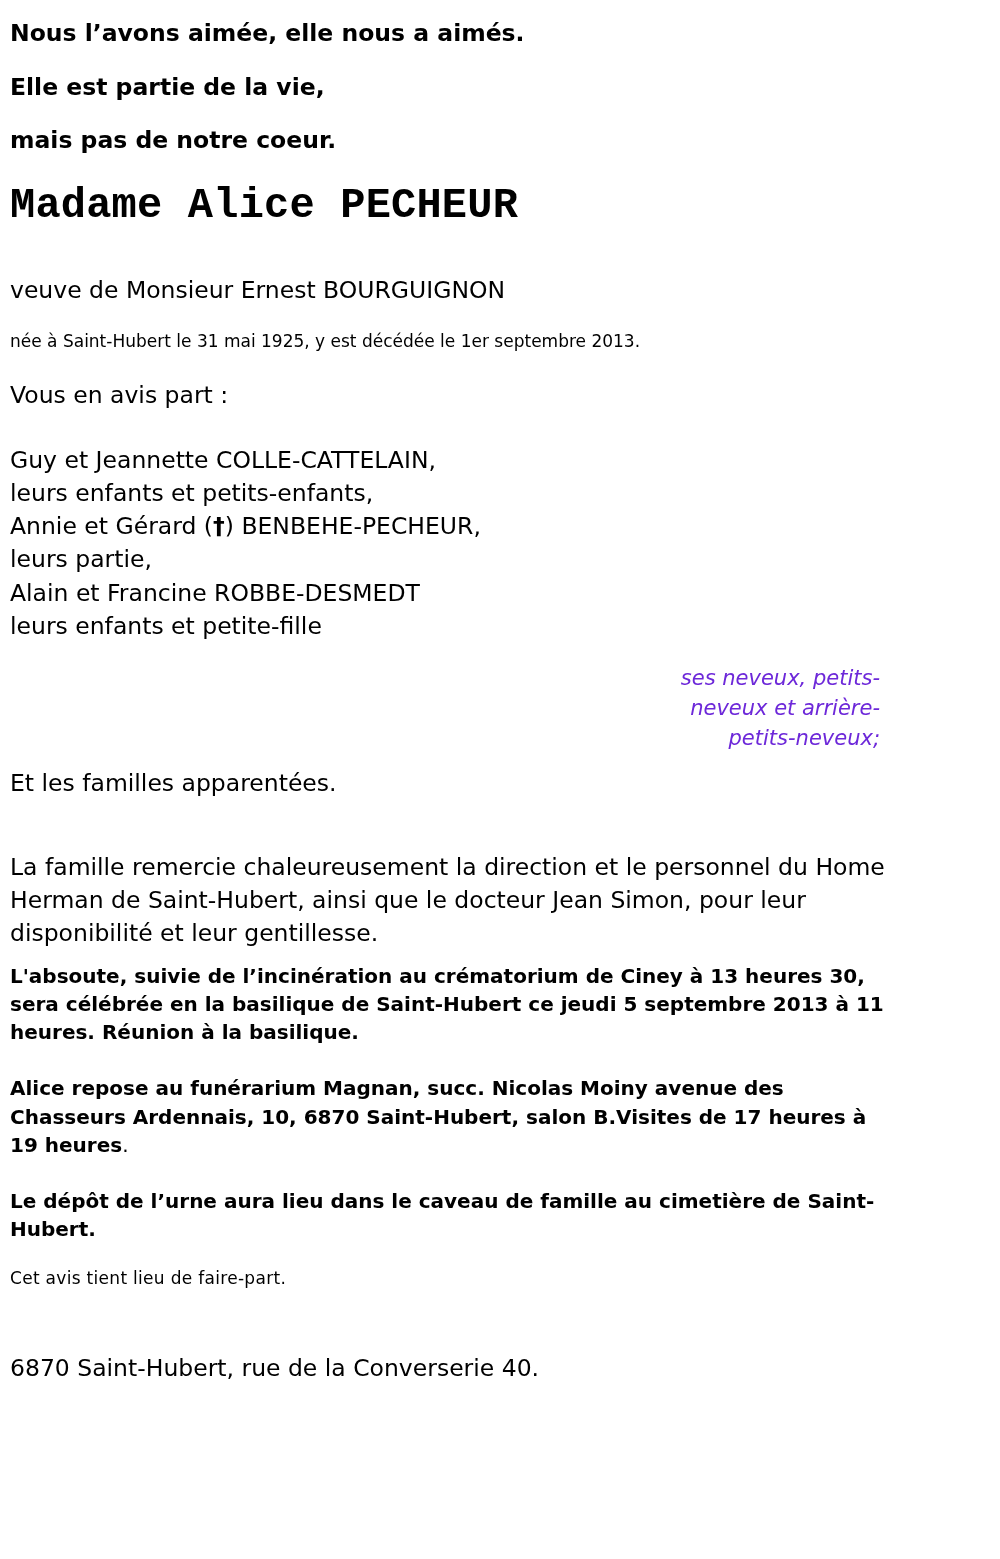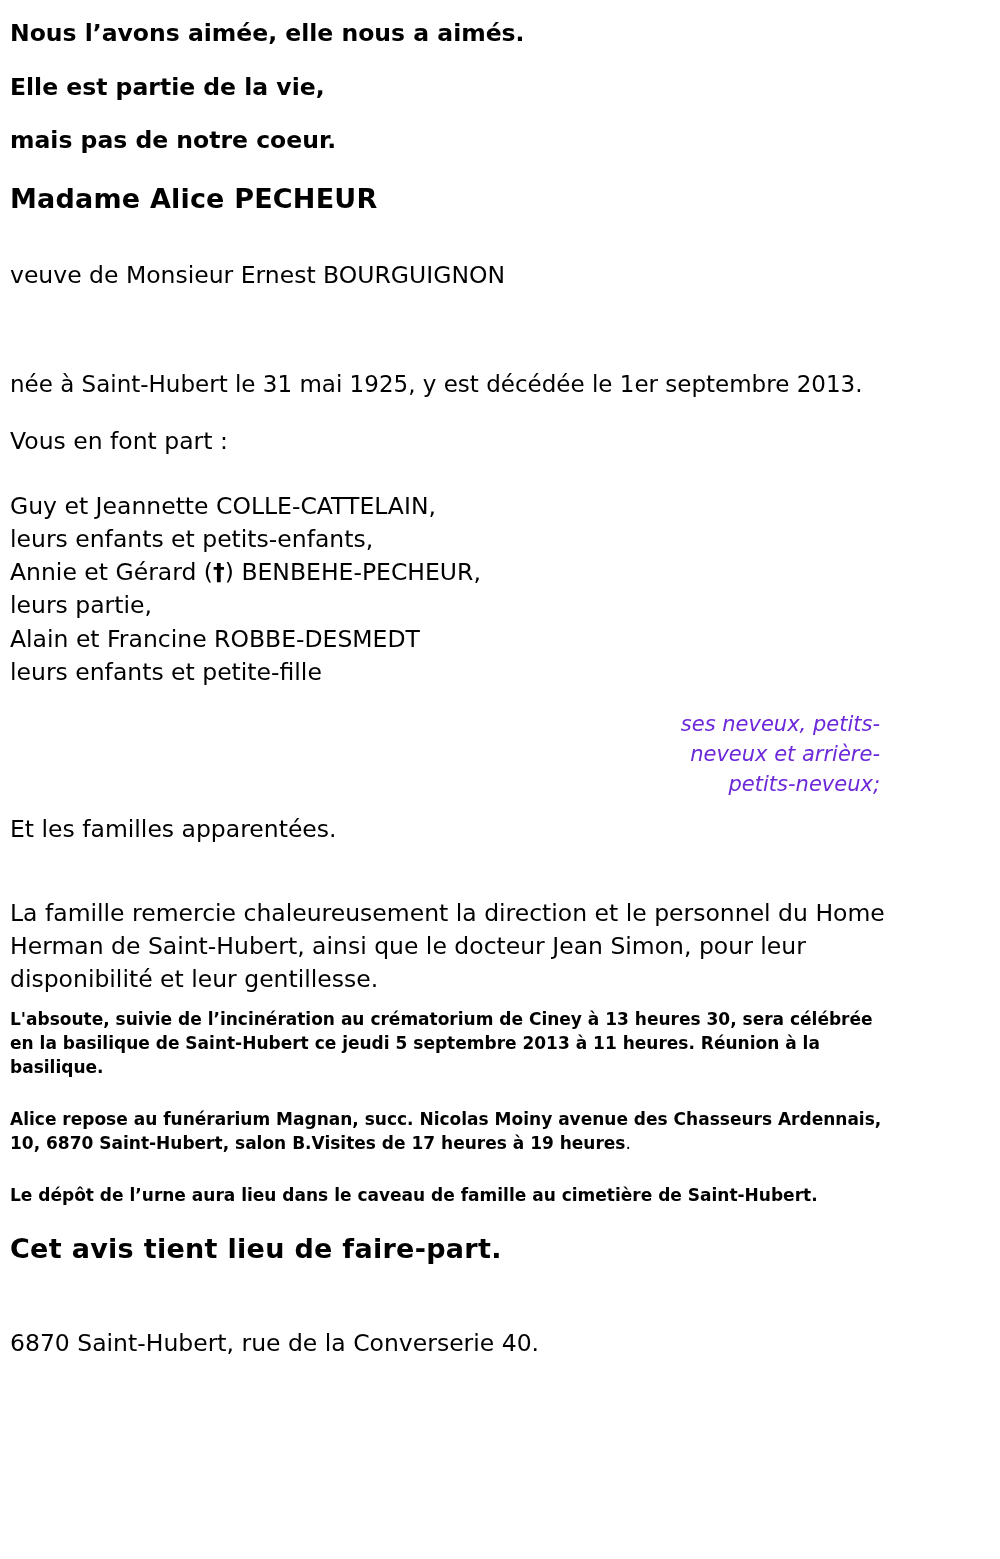--- a/index.html
+++ b/index.html
@@ -26,41 +26,42 @@
   .verse-line {
     font-size: 23.5px;
     font-weight: 700;
     line-height: 1.0;
     margin: 0 0 30px 0;
   }
   .verse-line.first { margin-top: 12px; }
 
   
   .deceased-name {
-    font-size: 27px;
+    font-size: 42px;
     font-weight: 700;
     line-height: 1.0;
     margin: 32px 0 0 0;
     letter-spacing: 0.2px;
+    font-family: Liberation Mono, monospace;
   }
 
   
   .spouse {
     font-size: 23.5px;
     font-weight: 400;
     line-height: 1.0;
     margin: 52px 0 0 0;
   }
 
   
   .lifespan {
-    font-size: 23px;
+    font-size: 17px;
     font-weight: 400;
     line-height: 1.0;
-    margin: 86px 0 0 0;
+    margin: 31px 0 0 0;
   }
 
   .announce {
     font-size: 23.5px;
     font-weight: 400;
     line-height: 1.0;
     margin: 34px 0 0 0;
   }
 
   
@@ -100,39 +101,39 @@
   .thanks {
     font-size: 23.5px;
     font-weight: 400;
     line-height: 1.40;
     margin: 56px 0 12px 0;
     max-width: 955px;
   }
 
   
   .bold-para {
-    font-size: 17px;
+    font-size: 20px;
     font-weight: 700;
     line-height: 1.41;
     margin: 12px 0 0 0;
     max-width: 965px;
   }
   .bold-para.tight { margin-top: 28px; }
   .unbold { font-weight: 400; }
 
   .condolences {
     font-size: 23.5px;
     font-weight: 400;
     line-height: 1.0;
     margin: 20px 0 0 0;
   }
 
   .faire-part {
-    font-size: 27px;
-    font-weight: 700;
+    font-size: 17px;
+    font-weight: 400;
     line-height: 1.0;
     margin: 27px 0 0 0;
     letter-spacing: 0.3px;
   }
 
   .address {
     font-size: 23.5px;
     font-weight: 400;
     line-height: 1.0;
     margin: 70px 0 0 0;
@@ -148,21 +149,21 @@
     <p class="verse-line">Elle est partie de la vie,</p>
     <p class="verse-line">mais pas de notre coeur.</p>
   </div>
 
   <h1 class="deceased-name">Madame Alice PECHEUR</h1>
 
   <p class="spouse">veuve de Monsieur Ernest BOURGUIGNON</p>
 
   <p class="lifespan">née à Saint-Hubert le 31 mai 1925, y est décédée le 1er septembre 2013.</p>
 
-  <p class="announce">Vous en font part :</p>
+  <p class="announce">Vous en avis part :</p>
 
   <div class="survivors">
     <span class="name-line">Guy et Jeannette COLLE-CATTELAIN,</span>
     <span class="name-line">leurs enfants et petits-enfants,</span>
     <span class="name-line"><span>Annie et Gérard (</span><span class="dagger">†</span><span>) BENBEHE-PECHEUR,</span></span>
     <span class="name-line">leurs partie,</span>
     <span class="name-line">Alain et Francine ROBBE-DESMEDT</span>
     <span class="name-line">leurs enfants et petite-fille</span>
   </div>
 

